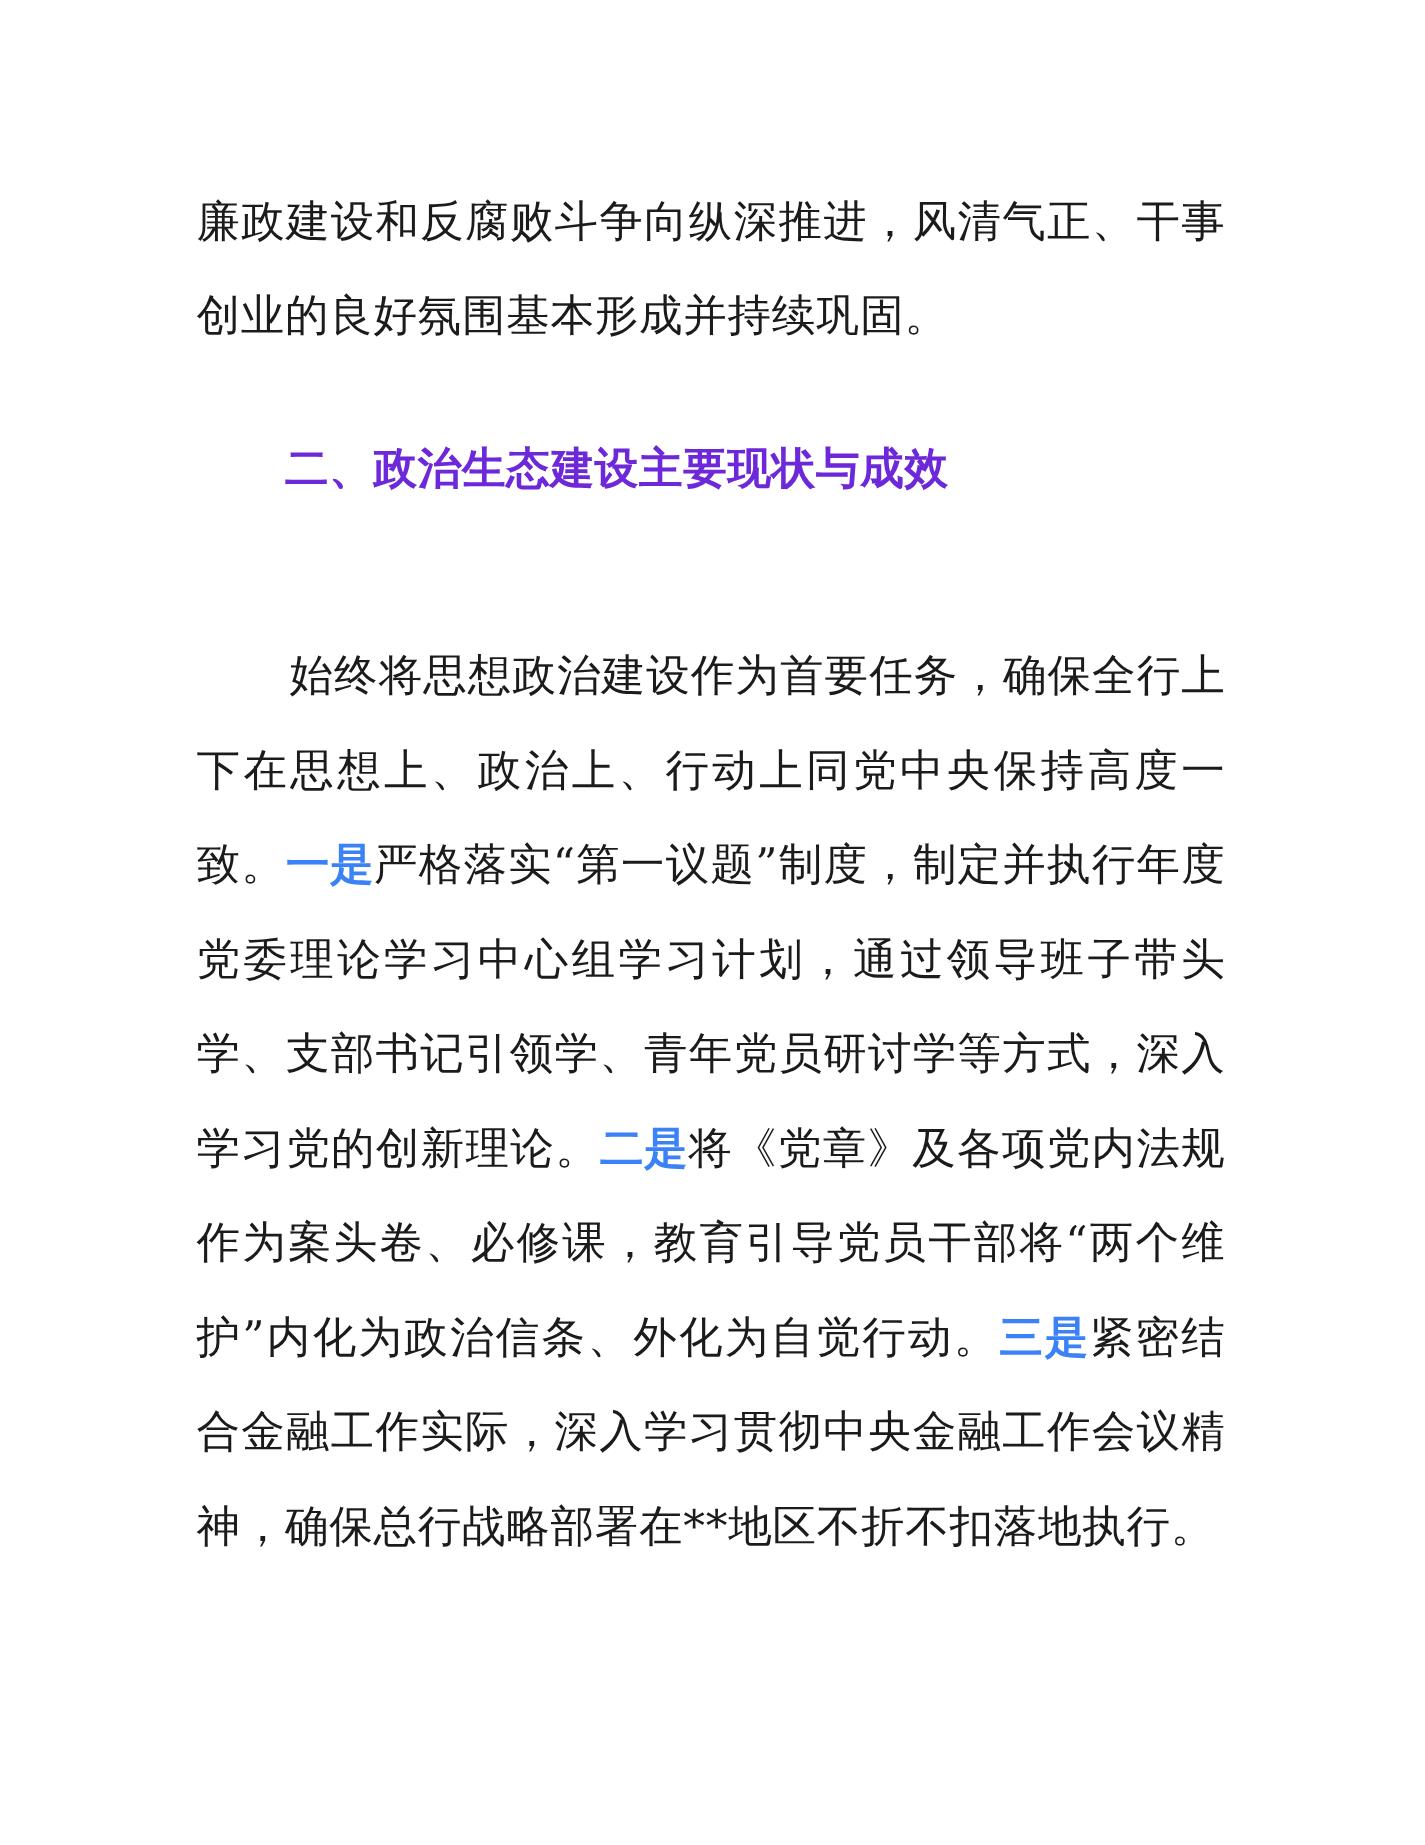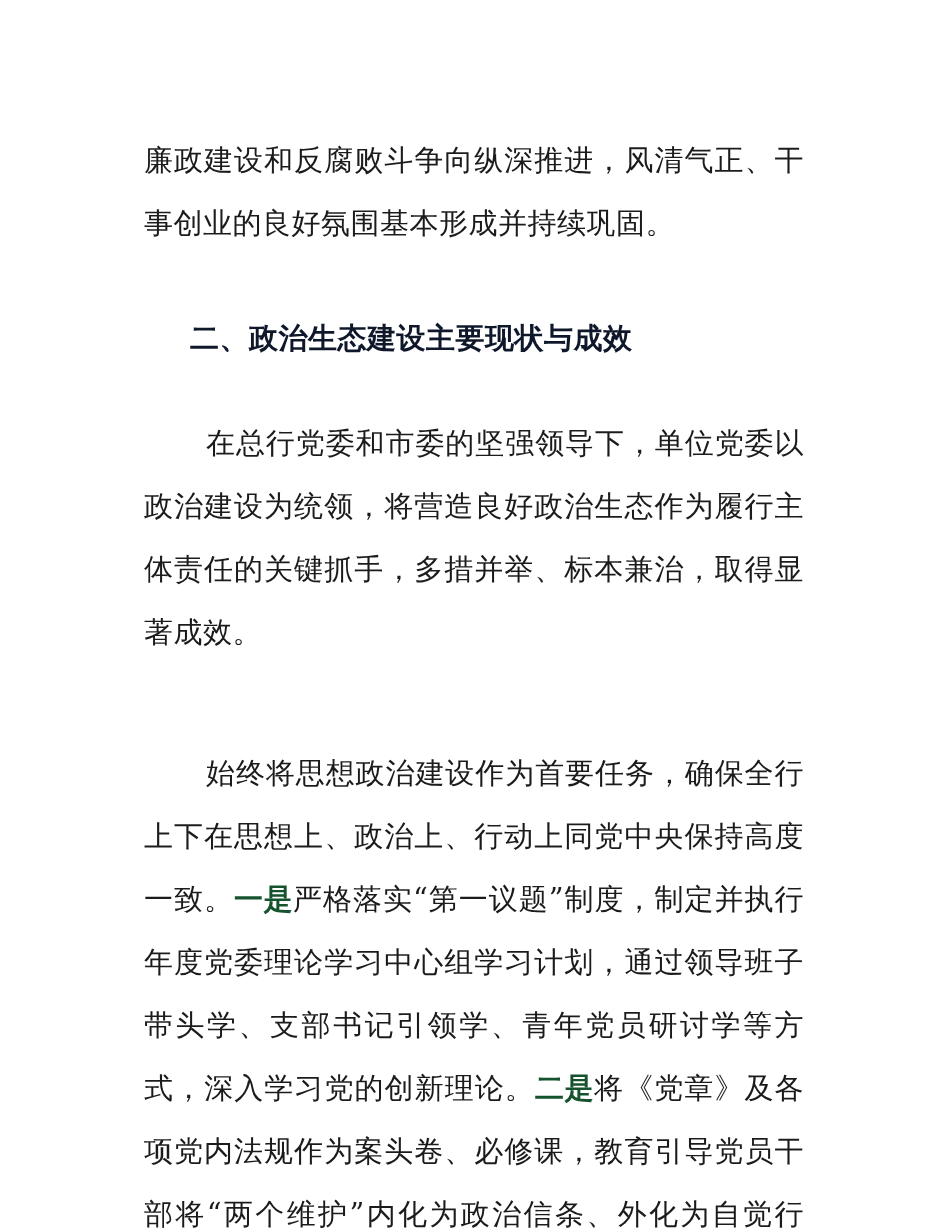--- a/index.html
+++ b/index.html
@@ -18,73 +18,72 @@
     width: 950px;
     height: 1230px;
     background: #ffffff;
     box-sizing: border-box;
     padding: 113px 130px 0 128px;
   }
   .doc-body {
     width: 692px;
   }
   p.para {
-    margin: 16px;
+    margin: 3px;
     padding: 0;
     font-family: "DejaVu Serif", "Liberation Serif", serif;
     font-size: 29px;
     line-height: 63px;
     color: #1b1b1b;
     text-align: justify;
     text-justify: inter-ideograph;
     letter-spacing: 0.5px;
     -webkit-font-smoothing: antialiased;
   }
   p.indent {
     text-indent: 62px;
   }
   h2.heading-1, h3.heading-2 {
     margin: 0;
     padding: 0;
     font-family: "DejaVu Sans", "Liberation Sans", sans-serif;
     font-weight: bold;
     font-size: 29px;
     line-height: 63px;
-    color: #0f172a;
+    color: #6d28d9;
     text-indent: 62px;
     letter-spacing: 0.5px;
   }
   h3.heading-2 {
     text-indent: 56px;
   }
   .spacer-lg { height: 36px; }
   .spacer-md { height: 26px; }
   .spacer-sm { height: 20px; }
   .marker {
     font-family: "DejaVu Sans", "Liberation Sans", sans-serif;
     font-weight: bold;
-    color: #14532d;
+    color: #3b82f6;
     letter-spacing: 0px;
   }
 </style>
 </head>
 <body>
 
 <div class="page">
   <div class="doc-body">
 
     <p class="para">廉政建设和反腐败斗争向纵深推进，风清气正、干事创业的良好氛围基本形成并持续巩固。</p>
 
     <div class="spacer-lg"></div>
 
     <h2 class="heading-1">二、政治生态建设主要现状与成效</h2>
 
     <div class="spacer-md"></div>
 
-    <p class="para indent">在总行党委和市委的坚强领导下，单位党委以政治建设为统领，将营造良好政治生态作为履行主体责任的关键抓手，多措并举、标本兼治，取得显著成效。</p>
 
     <div class="spacer-md"></div>
 
 
     <div class="spacer-sm"></div>
 
     <p class="para indent" id="rich-paragraph-subsection-one"><span>始终将思想政治建设作为首要任务，确保全行上下在思想上、政治上、行动上同党中央保持高度一致。</span><span class="marker">一是</span><span>严格落实“第一议题”制度，制定并执行年度党委理论学习中心组学习计划，通过领导班子带头学、支部书记引领学、青年党员研讨学等方式，深入学习党的创新理论。</span><span class="marker">二是</span><span>将《党章》及各项党内法规作为案头卷、必修课，教育引导党员干部将“两个维护”内化为政治信条、外化为自觉行动。</span><span class="marker">三是</span><span>紧密结合金融工作实际，深入学习贯彻中央金融工作会议精神，确保总行战略部署在**地区不折不扣落地执行。</span></p>
 
   </div>
 </div>

